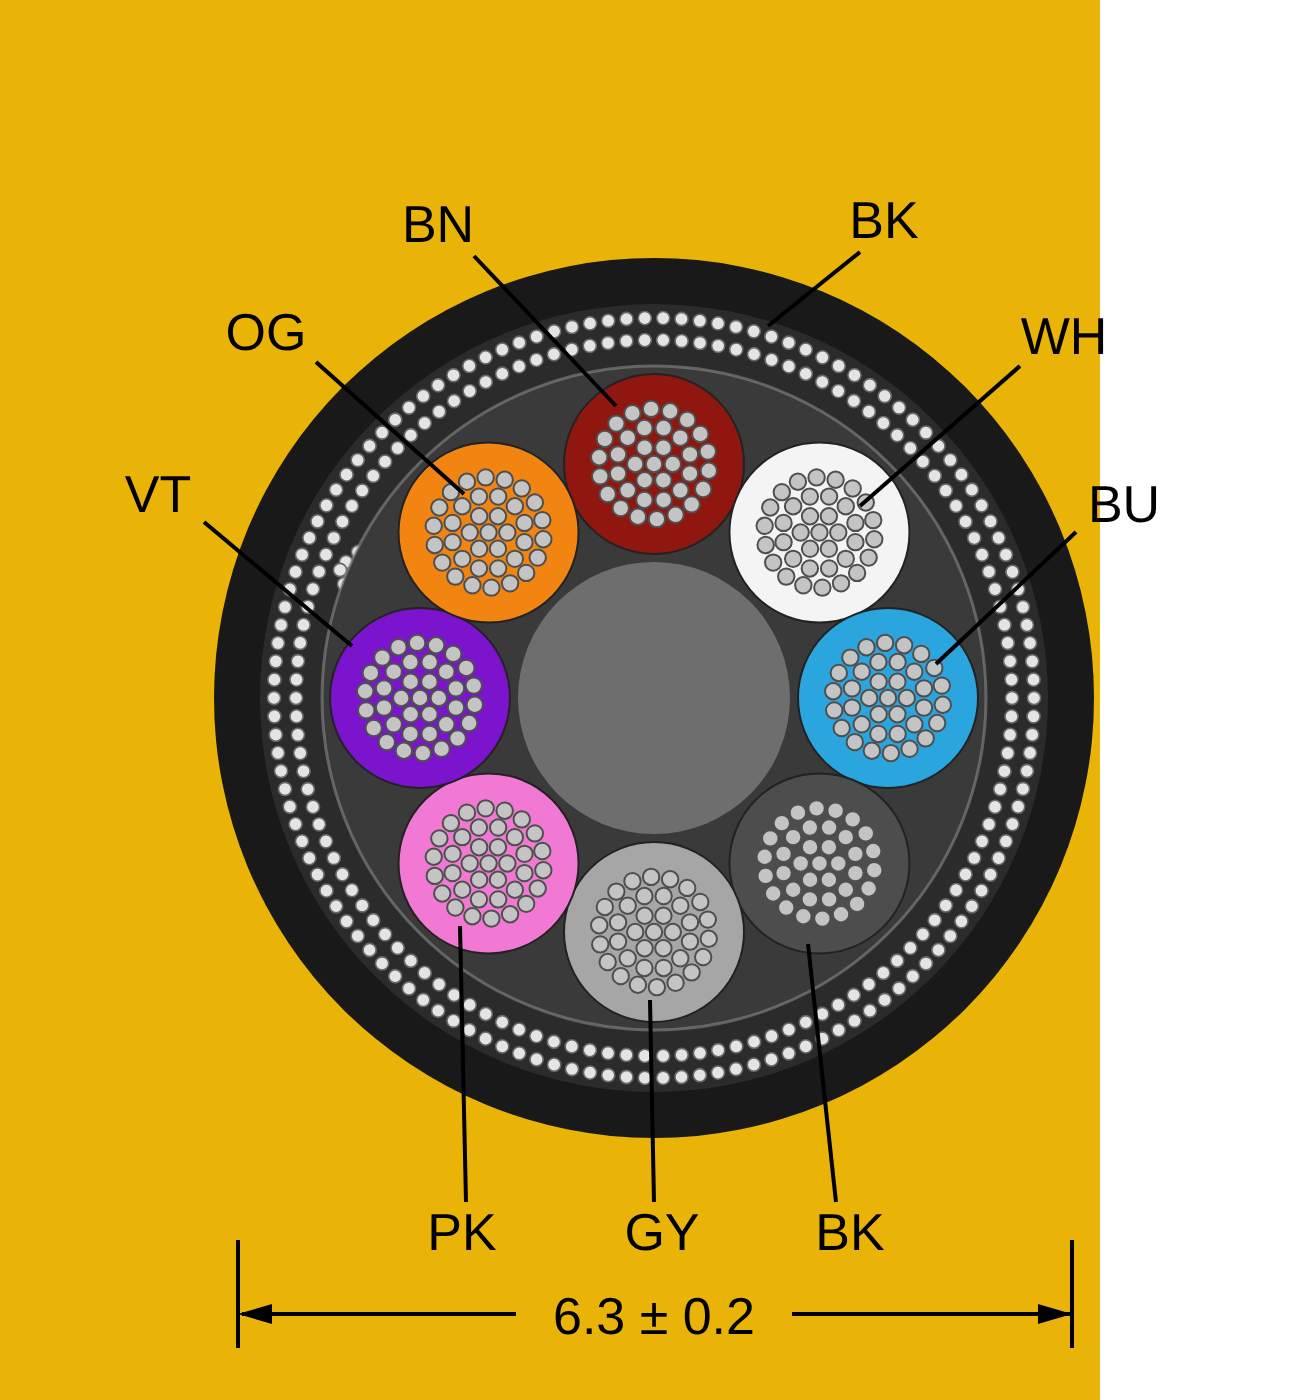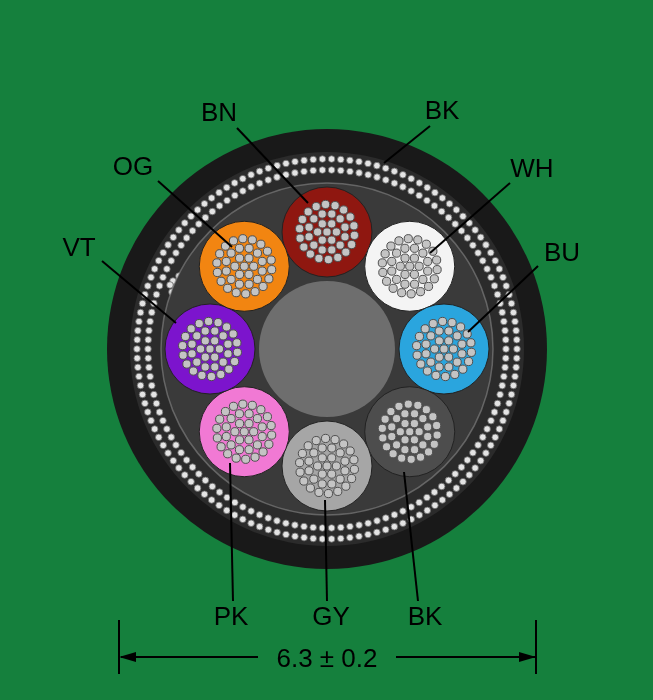--- a/index.html
+++ b/index.html
@@ -6,23 +6,23 @@
     margin: 0;
     padding: 0;
     background: #ffffff;
     width: 653px;
     height: 700px;
     overflow: hidden;
     font-family: "Liberation Sans", "DejaVu Sans", sans-serif;
   }
   #stage {
     position: relative;
-    width: 653px;
+    width: 550px;
     height: 700px;
-    background: #15803d;
+    background: #eab308;
   }
   svg text {
     font-family: "Liberation Sans", "DejaVu Sans", sans-serif;
     font-size: 26px;
     fill: #000000;
   }
   svg .dim-text {
     font-size: 26px;
   }
 </style>

